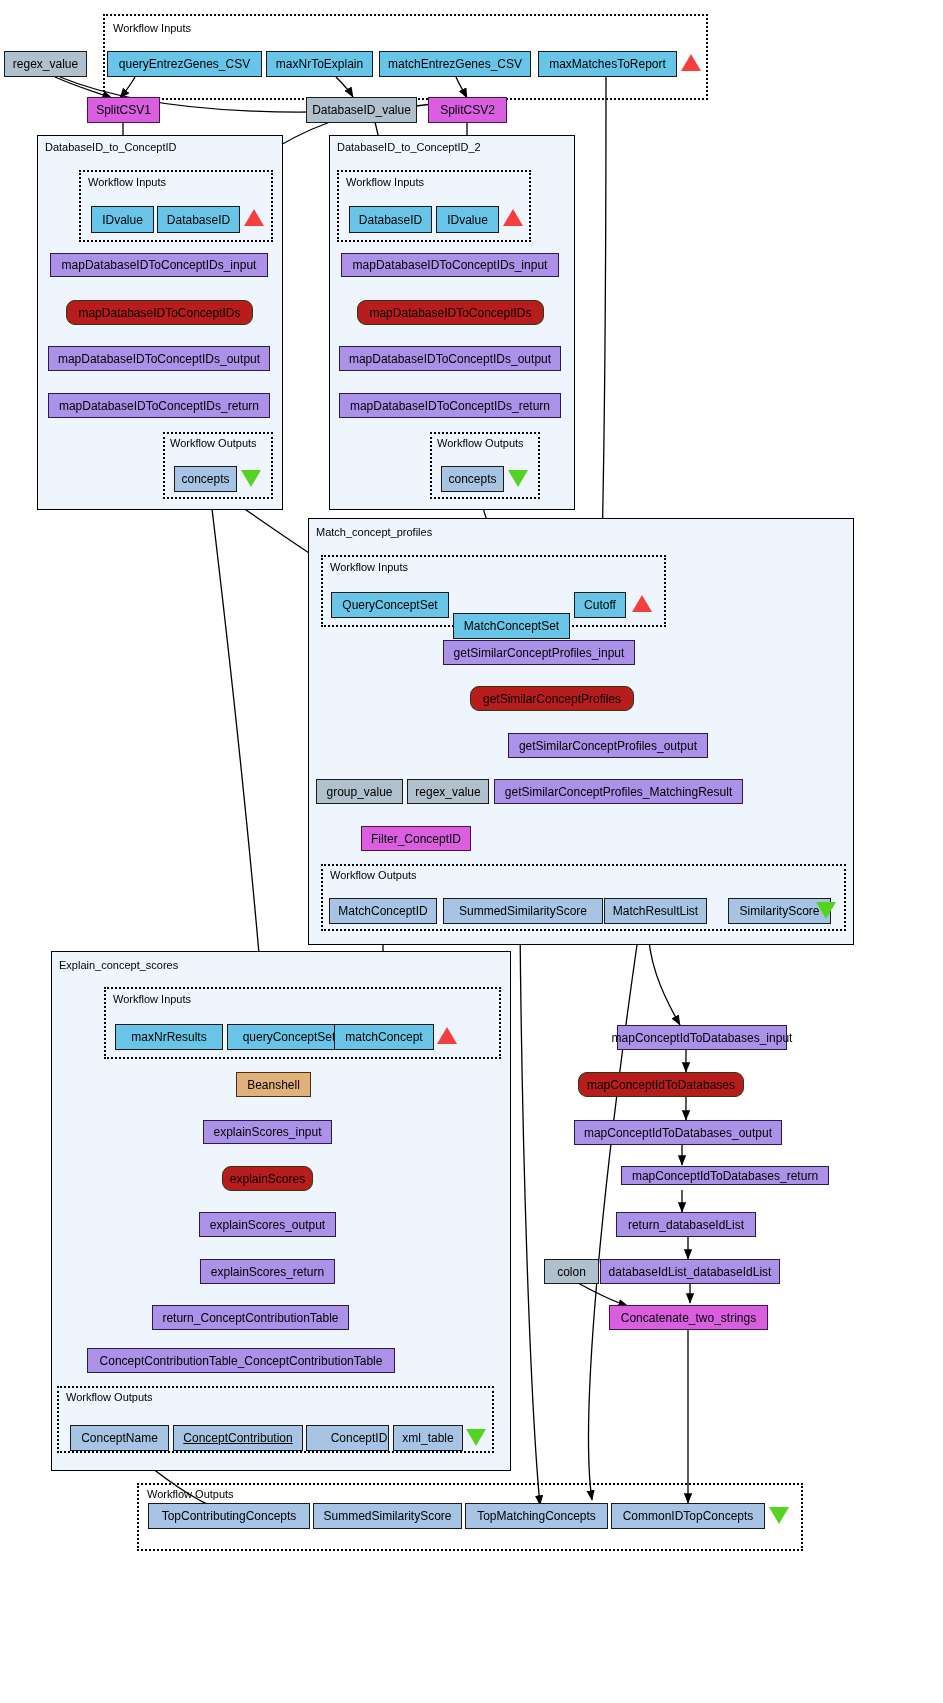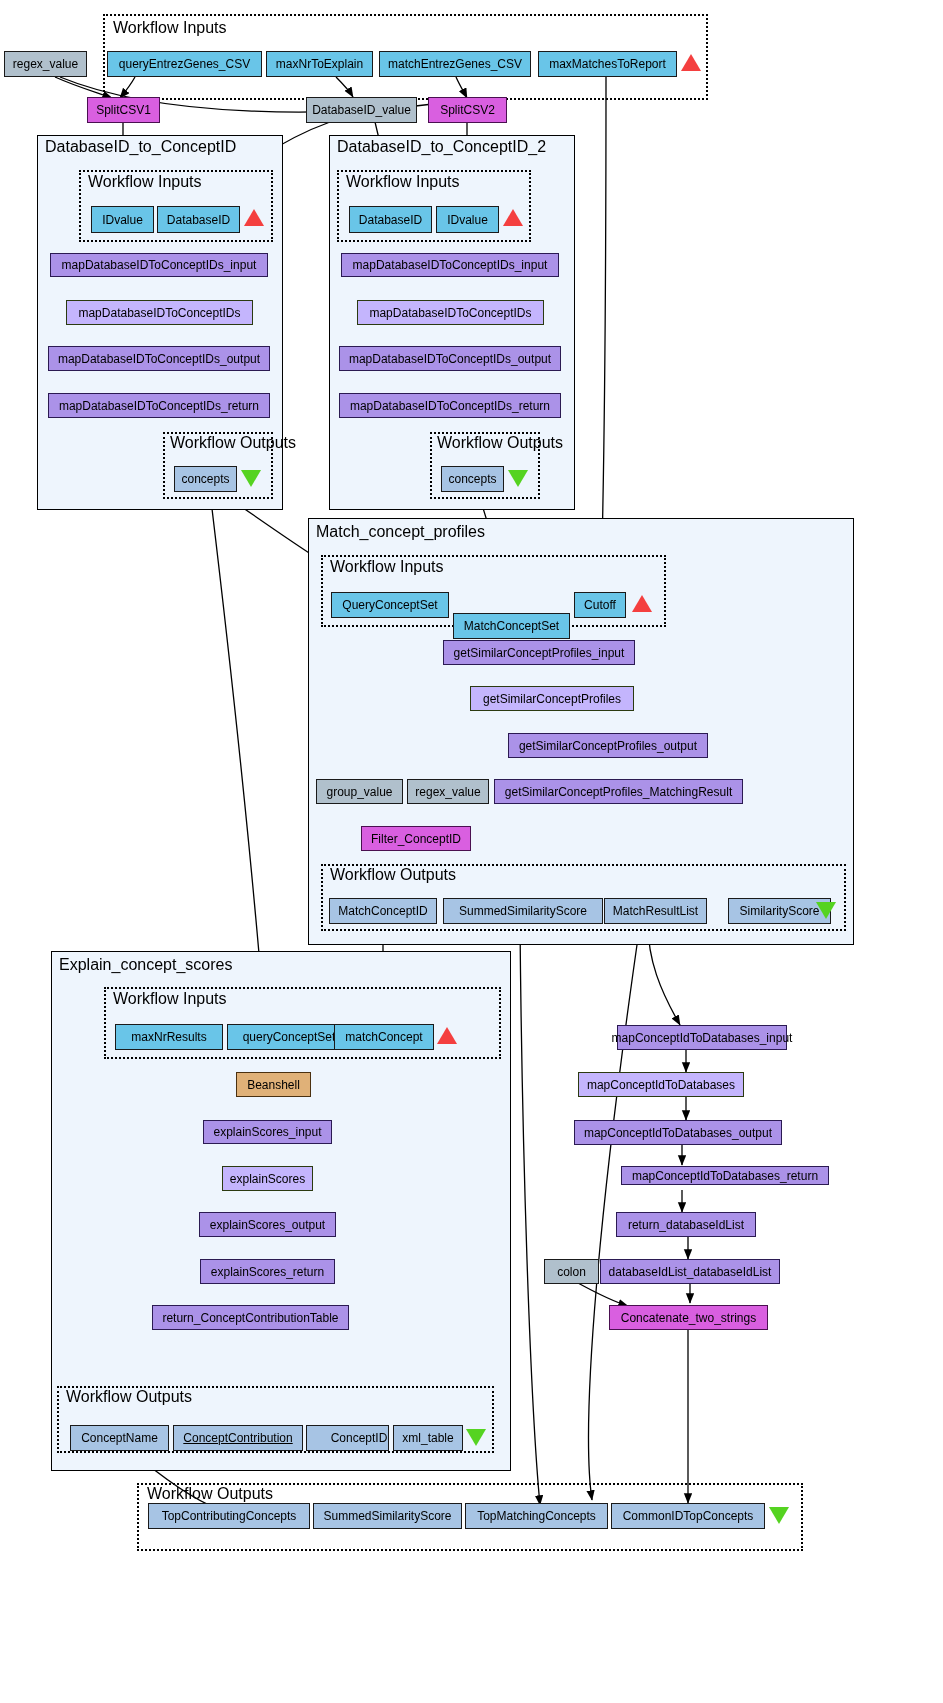--- a/index.html
+++ b/index.html
@@ -6,33 +6,33 @@
   body{width:943px;height:1703px;position:relative;
        font-family:"Liberation Sans","DejaVu Sans",sans-serif;
        -webkit-font-smoothing:antialiased;}
   #canvas{position:relative;width:943px;height:1703px;overflow:hidden;}
   svg#wires{position:absolute;left:0;top:0;width:943px;height:1703px;pointer-events:none;}
 
   
   .grp{position:absolute;box-sizing:border-box;}
   .grp.solid{background:#eef5fd;border:1px solid #000;}
   .grp.dotted{border:2px dotted #000;background:transparent;}
-  .grp-label{position:absolute;font-size:16px;color:#000;white-space:nowrap;
+  .grp-label{position:absolute;font-size:11px;color:#000;white-space:nowrap;
              line-height:12px;}
 
   
   .node{position:absolute;box-sizing:border-box;border:1px solid #000;
         display:flex;align-items:center;justify-content:center;
         font-size:12px;color:#000;white-space:nowrap;line-height:12px;
         padding:0 6px;}
   .n-input   {background:#69c5e8;border-color:#1a1a1a;}
   .n-output  {background:#a7c4e4;border-color:#1a1a1a;}
   .n-const   {background:#b0c0cc;border-color:#1a1a1a;}
   .n-proc    {background:#ab92e8;border-color:#2b1a52;}
-  .n-service {background:#c4b5fd;border-color:#2b3a10;}
+  .n-service {background:#b91c1c;border-color:#2b3a10;border-radius:9px;}
   .n-magenta {background:#d95fe0;border-color:#4a1050;}
   .n-bean    {background:#e0b178;border-color:#4a3010;}
 
   
   .tri{position:absolute;width:0;height:0;}
   .tri-up{border-left:10px solid transparent;border-right:10px solid transparent;
           border-bottom:17px solid #f43f3f;}
   .tri-up::after{content:"";}
   .tri-down{border-left:10px solid transparent;border-right:10px solid transparent;
             border-top:17px solid #55d321;}
@@ -234,20 +234,21 @@
   <div class="node n-input" style="left:227px;top:1024px;width:124px;height:26px;">queryConceptSet</div>
   <div class="node n-input" style="left:334px;top:1024px;width:100px;height:26px;">matchConcept</div>
   <div class="tri tri-up" style="left:437px;top:1027px;"></div>
 
   <div class="node n-bean" style="left:236px;top:1072px;width:75px;height:25px;">Beanshell</div>
   <div class="node n-proc" style="left:203px;top:1120px;width:129px;height:24px;">explainScores_input</div>
   <div class="node n-service" style="left:222px;top:1166px;width:91px;height:25px;">explainScores</div>
   <div class="node n-proc" style="left:199px;top:1212px;width:137px;height:25px;">explainScores_output</div>
   <div class="node n-proc" style="left:200px;top:1259px;width:135px;height:25px;">explainScores_return</div>
   <div class="node n-proc" style="left:152px;top:1305px;width:197px;height:25px;">return_ConceptContributionTable</div>
+  <div class="node n-proc" style="left:87px;top:1348px;width:308px;height:25px;">ConceptContributionTable_ConceptContributionTable</div>
 
   <div class="grp dotted" style="left:57px;top:1386px;width:437px;height:67px;"></div>
   <div class="grp-label" style="left:66px;top:1391px;">Workflow Outputs</div>
   <div class="node n-output" style="left:70px;top:1425px;width:99px;height:26px;">ConceptName</div>
   <div class="node n-output" style="left:173px;top:1425px;width:130px;height:26px;text-decoration:underline;">ConceptContribution</div>
   <div class="node n-output" style="left:306px;top:1425px;width:83px;height:26px;padding-left:29px;">ConceptID</div>
   <div class="node n-output" style="left:393px;top:1425px;width:70px;height:26px;">xml_table</div>
   <div class="tri tri-down" style="left:466px;top:1429px;"></div>
 
   <div class="node n-proc" style="left:617px;top:1025px;width:170px;height:25px;">mapConceptIdToDatabases_input</div>

